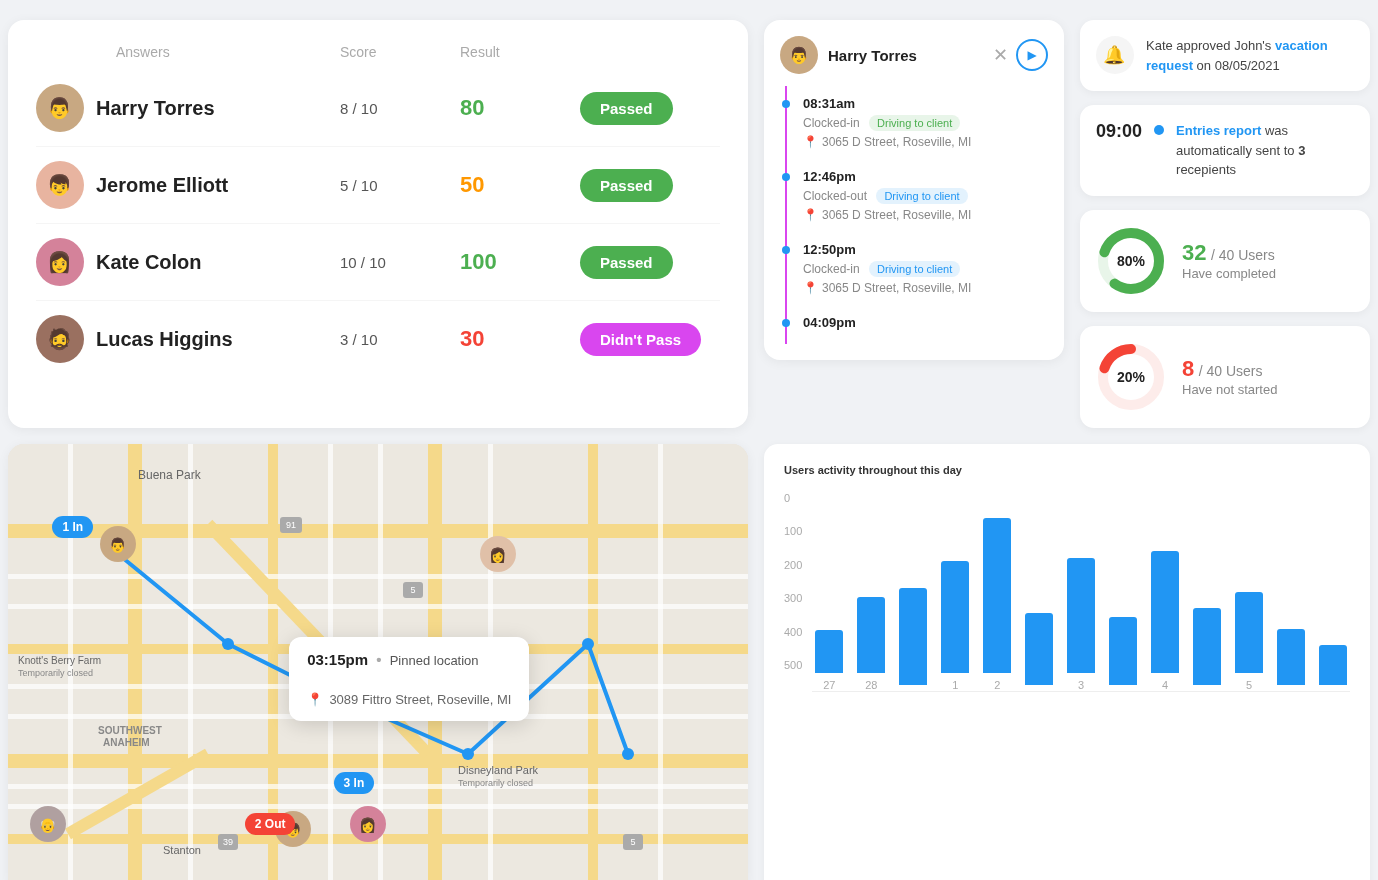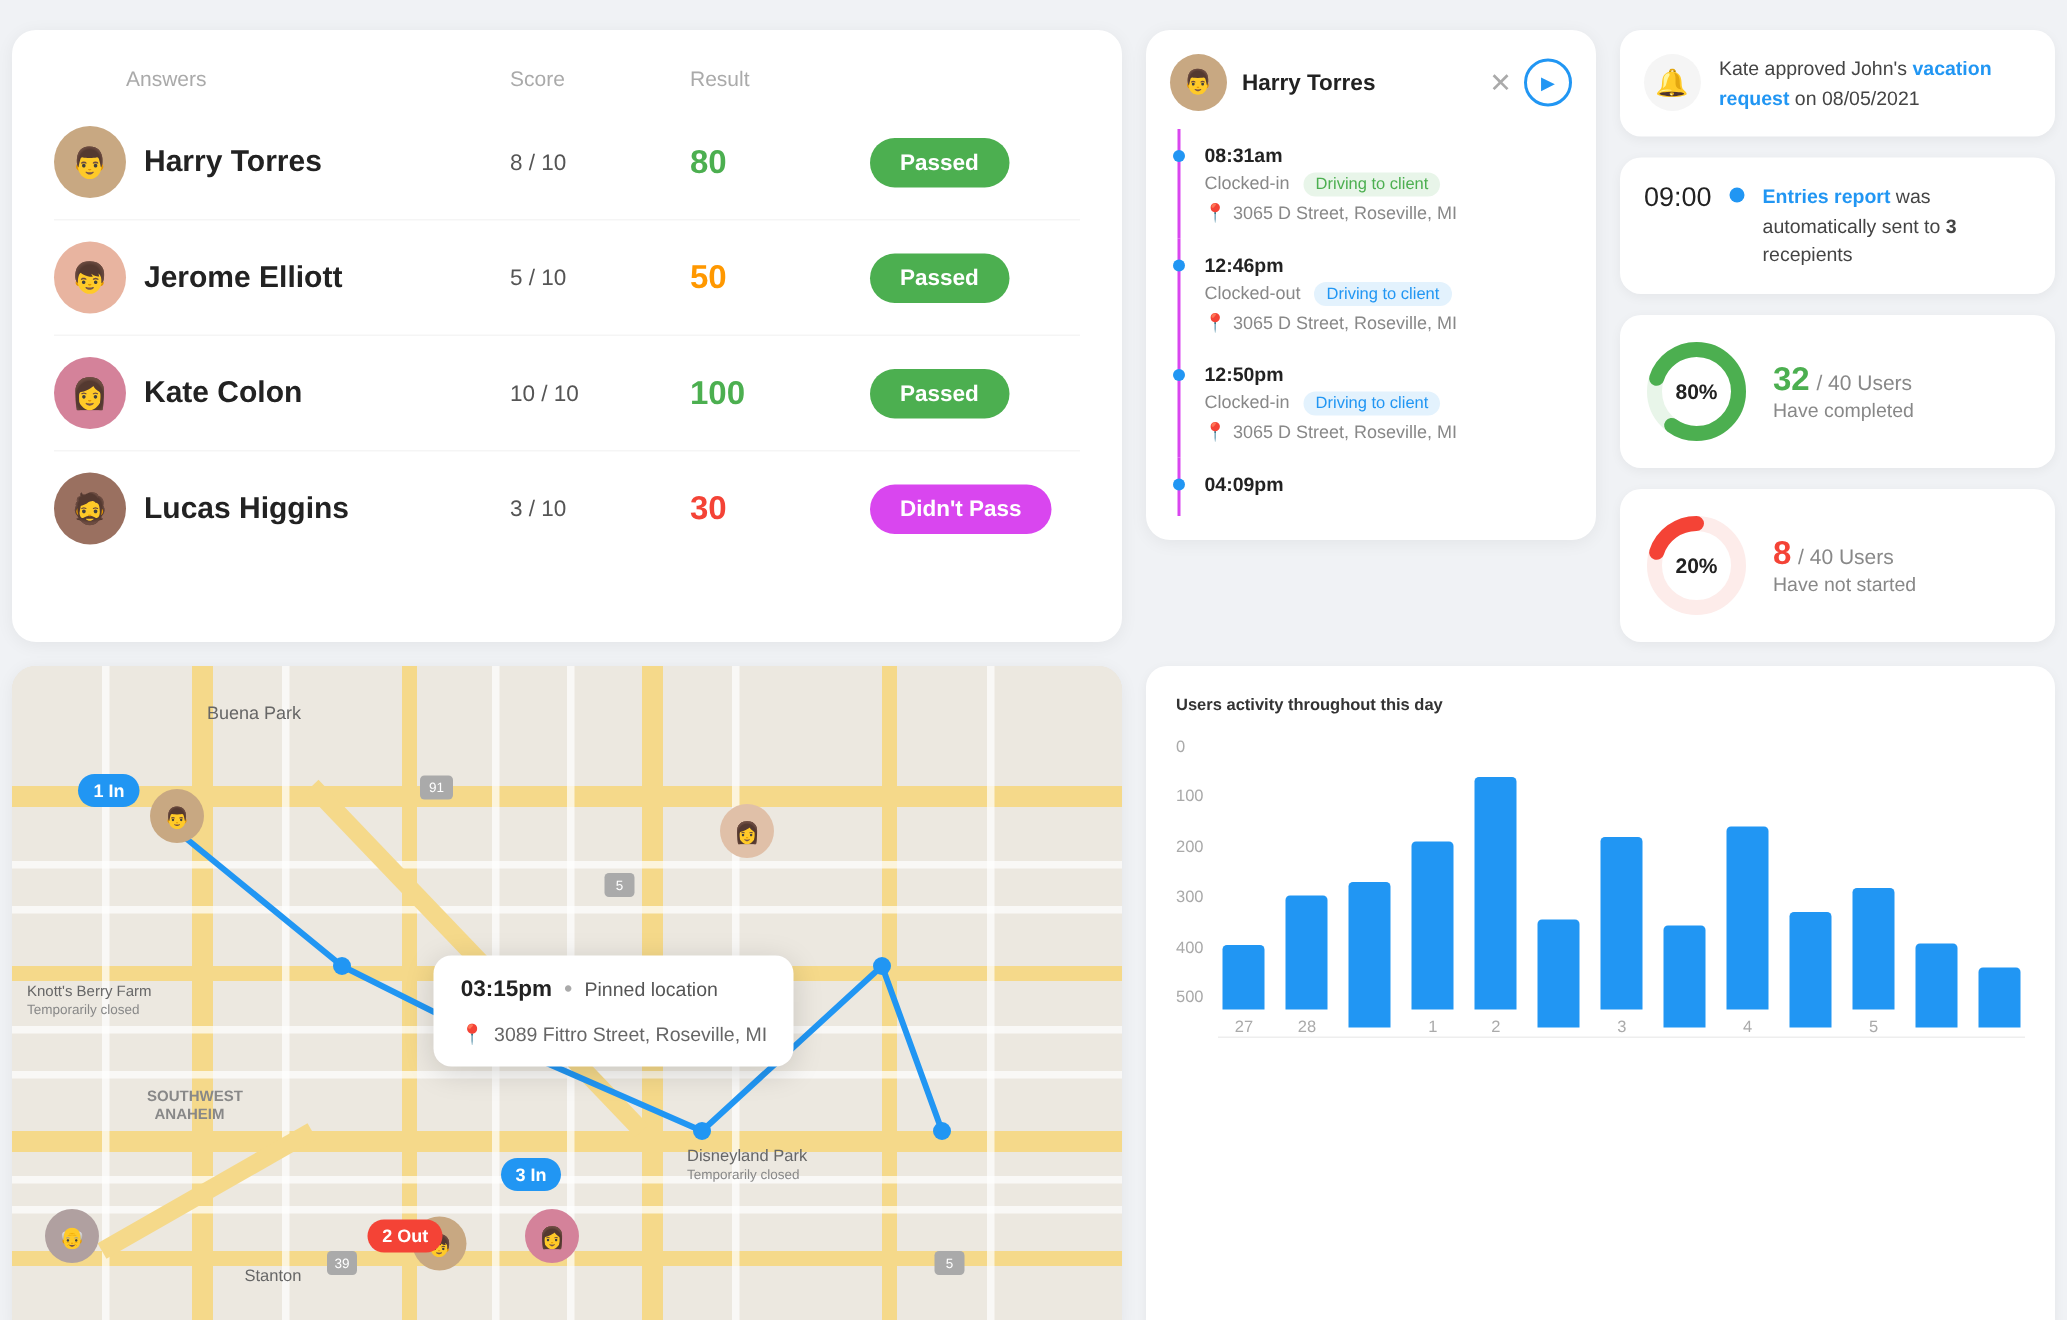--- a/index.html
+++ b/index.html
@@ -26,21 +26,21 @@
       border-radius: 16px;
       padding: 24px 28px;
       box-shadow: 0 2px 12px rgba(0,0,0,0.06);
     }
     .quiz-header {
       display: grid;
       grid-template-columns: 1fr 120px 120px 140px;
       padding-bottom: 10px;
       color: #aaa;
       font-size: 14px;
-      margin-left: 48px;
+      margin-left: 80px;
     }
     .quiz-row {
       display: grid;
       grid-template-columns: 60px 1fr 120px 120px 140px;
       align-items: center;
       padding: 14px 0;
       border-bottom: 1px solid #f5f5f5;
     }
     .quiz-row:last-child { border-bottom: none; }
     .avatar {
@@ -122,21 +122,21 @@
       padding: 14px 18px;
       box-shadow: 0 4px 20px rgba(0,0,0,0.15);
       min-width: 200px;
       top: 43%;
       left: 38%;
     }
     .map-popup-time {
       font-size: 15px;
       font-weight: 700;
       color: #222;
-      margin-bottom: 14px;
+      margin-bottom: 24px;
     }
     .map-popup-pin { font-size: 13px; color: #666; display: flex; align-items: flex-start; gap: 6px; margin-top: 6px;}
 
     
     .map-badge {
       position: absolute;
       border-radius: 20px;
       padding: 4px 10px;
       font-size: 12px;
       font-weight: 700;
@@ -291,21 +291,21 @@
       font-weight: 600;
       text-decoration: none;
     }
     .notif-time-row {
       display: flex;
       align-items: flex-start;
       gap: 12px;
     }
     .notif-time-label {
       font-size: 18px;
-      font-weight: 400;
+      font-weight: 700;
       color: #222;
       flex-shrink: 0;
     }
     .notif-time-dot {
       width: 10px; height: 10px;
       border-radius: 50%;
       background: #2196F3;
       margin-top: 4px;
       flex-shrink: 0;
     }

